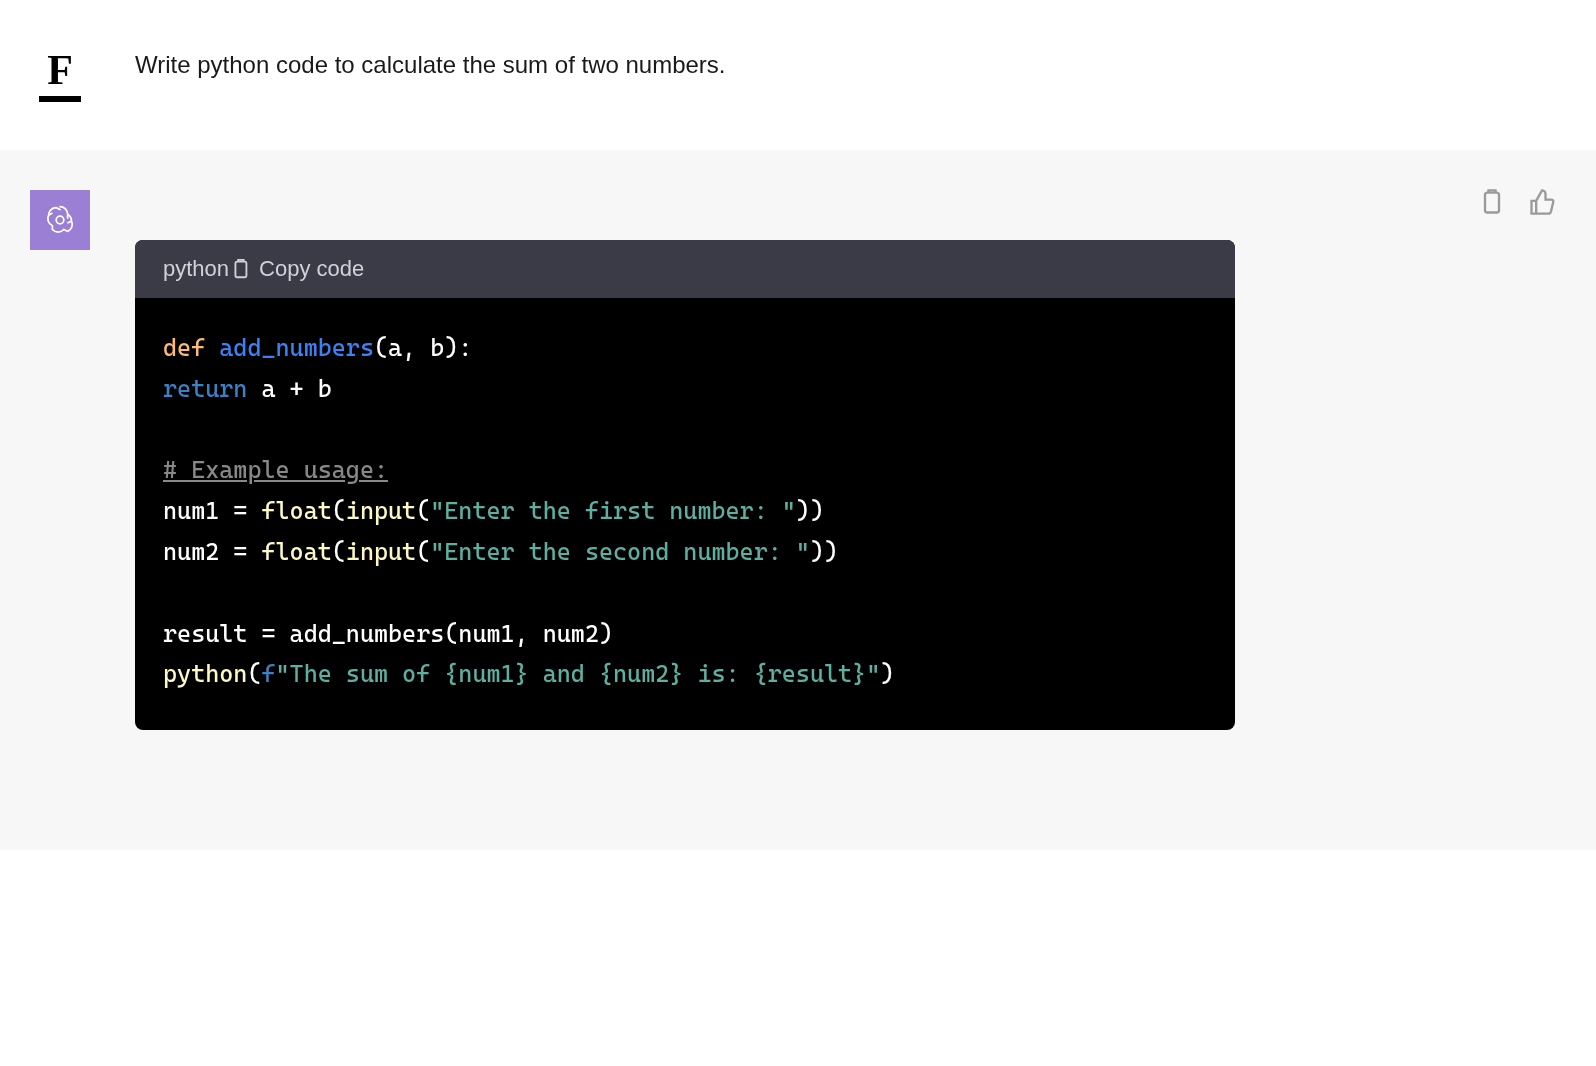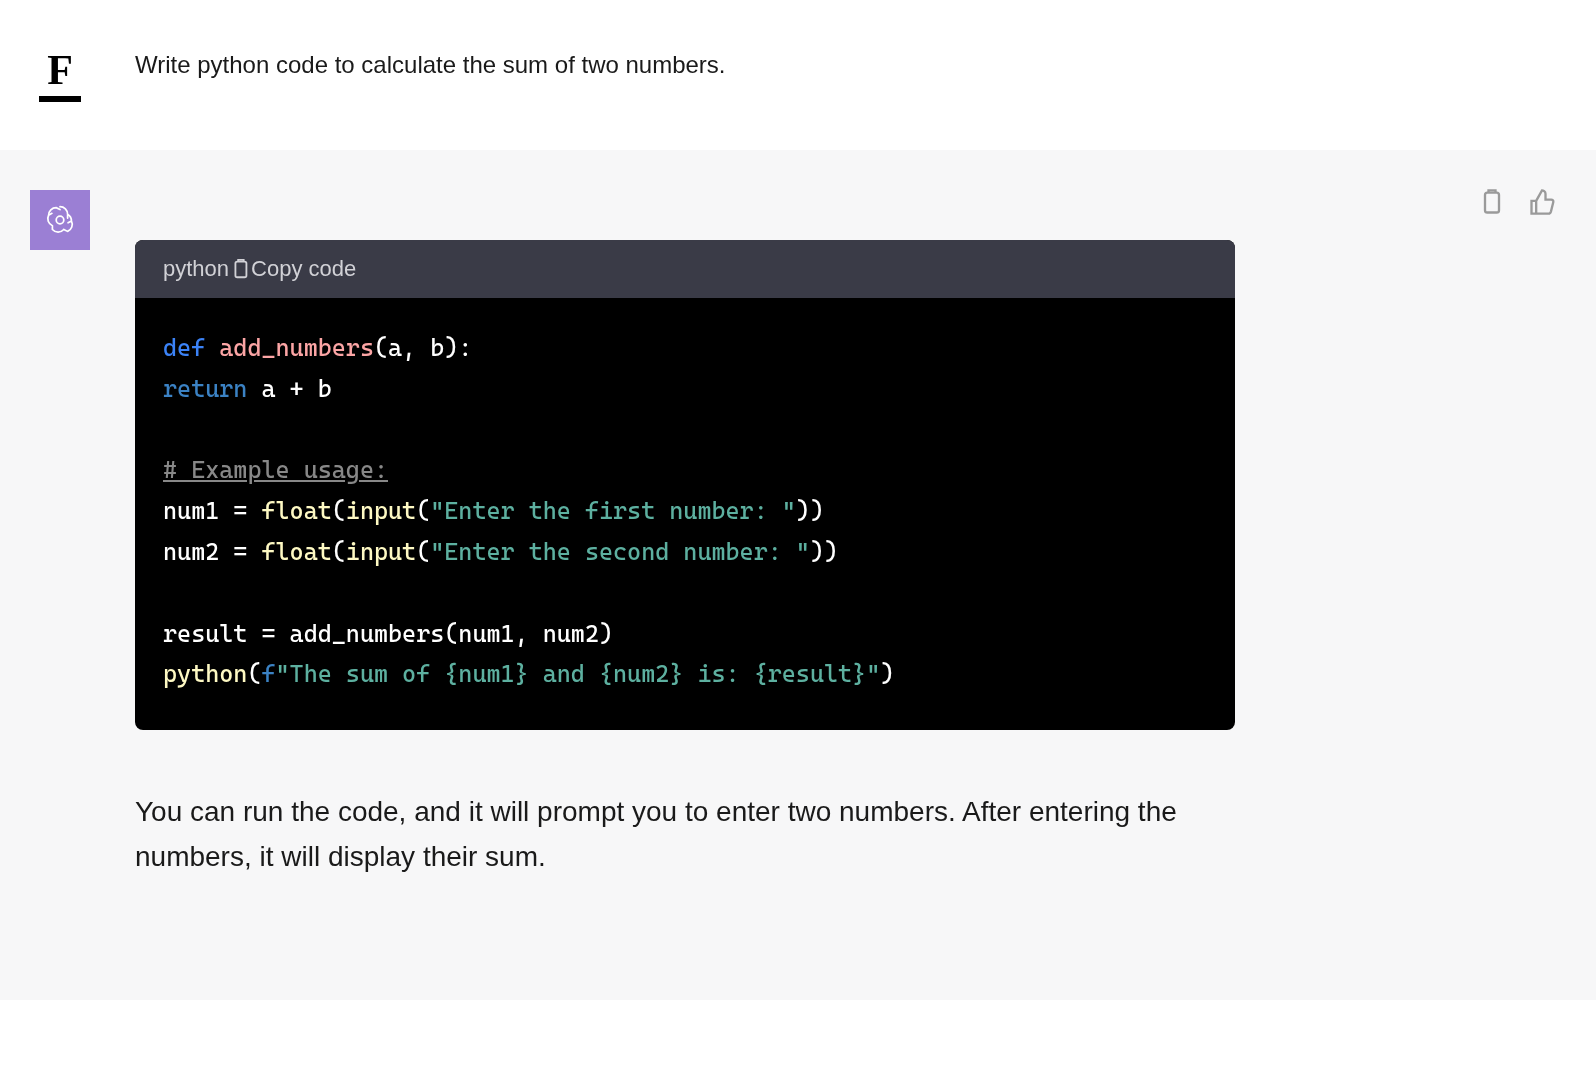--- a/index.html
+++ b/index.html
@@ -98,34 +98,34 @@
       justify-content: flex-start;
       align-items: center;
     }
     .code-lang {
       color: #d1d1d6;
       font-size: 22px;
     }
     .copy-code-btn {
       display: flex;
       align-items: center;
-      gap: 0;
+      gap: 8px;
       color: #d1d1d6;
       font-size: 22px;
       cursor: pointer;
     }
     .code-body {
       padding: 30px 28px 35px 28px;
       font-family: "SF Mono", Monaco, "Cascadia Code", "Roboto Mono", Consolas, "Courier New", monospace;
       font-size: 24px;
       line-height: 1.7;
       color: #ffffff;
     }
-    .tok-keyword { color: #3b82f6; }
-    .tok-funcname { color: #fca5a5; }
+    .tok-keyword { color: #fdba74; }
+    .tok-funcname { color: #3b82f6; }
     .tok-comment { color: #888888; text-decoration: underline; }
     .tok-builtin { color: #fef9c3; }
     .tok-string { color: #5db0a0; }
     .tok-fstring { color: #3b82c4; }
     .tok-return { color: #3b82c4; text-align: center; }
     .action-buttons {
       position: absolute;
       top: 38px;
       right: 40px;
       display: flex;
@@ -181,24 +181,20 @@
           <div>&nbsp;</div>
           <div class="tok-comment"># Example usage:</div>
           <div><span>num1 = </span><span class="tok-builtin">float</span><span>(</span><span class="tok-builtin">input</span><span>(</span><span class="tok-string">"Enter the first number: "</span><span>))</span></div>
           <div><span>num2 = </span><span class="tok-builtin">float</span><span>(</span><span class="tok-builtin">input</span><span>(</span><span class="tok-string">"Enter the second number: "</span><span>))</span></div>
           <div>&nbsp;</div>
           <div>result = add_numbers(num1, num2)</div>
           <div><span class="tok-builtin">python</span><span>(</span><span class="tok-fstring">f</span><span class="tok-string">"The sum of {num1} and {num2} is: {result}"</span><span>)</span></div>
         </div>
     </div>
 
-    <div class="assistant-text-after">
-      <span>You can run the code, and it will prompt you to enter two numbers. After entering the</span><br>
-      <span>numbers, it will display their sum.</span>
-    </div>
   </div>
 
   <div class="action-buttons">
     <div class="action-btn">
       <svg viewBox="0 0 24 24" fill="none" stroke="currentColor" stroke-width="2">
         <rect x="6" y="4" width="12" height="17" rx="2"></rect>
         <path d="M9 4 V2 h6 v2"></path>
       </svg>
     </div>
     <div class="action-btn">

